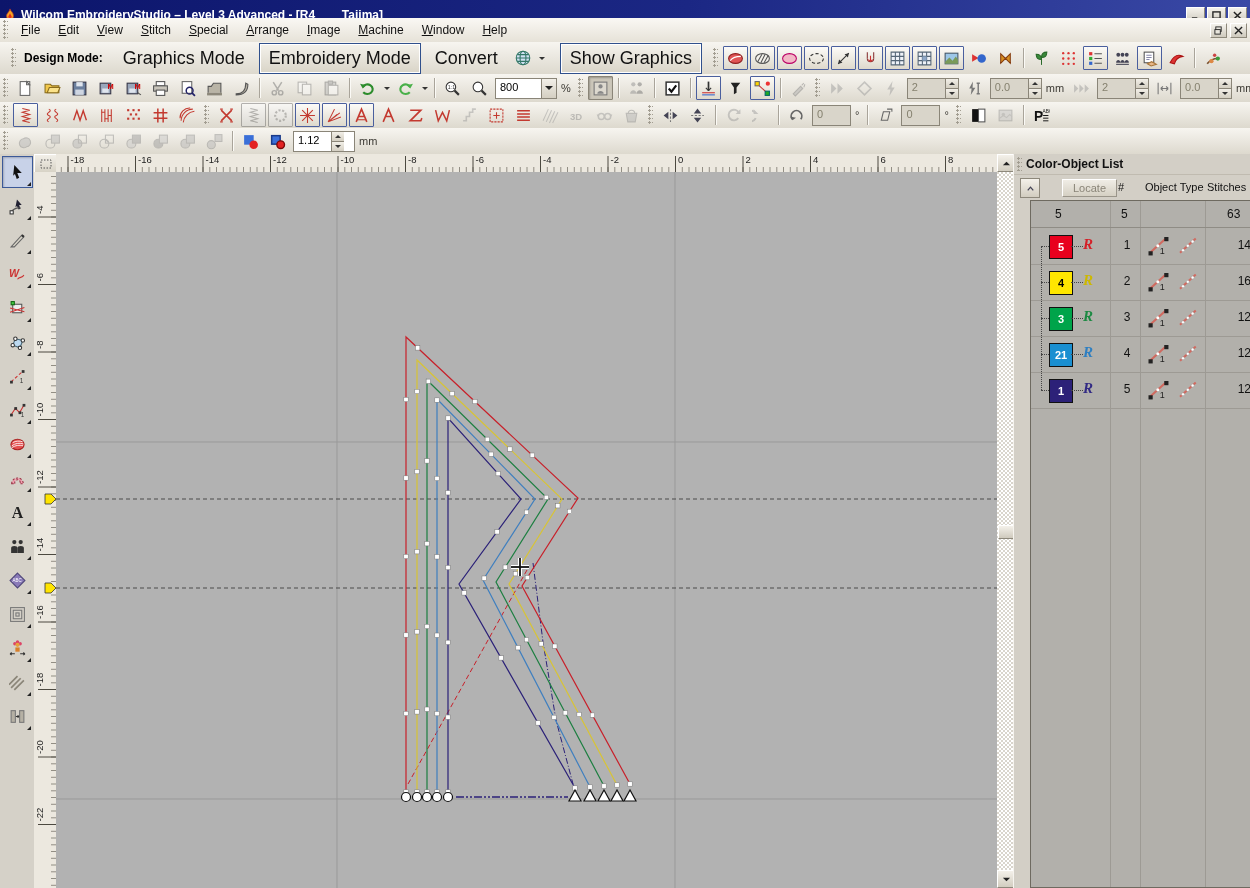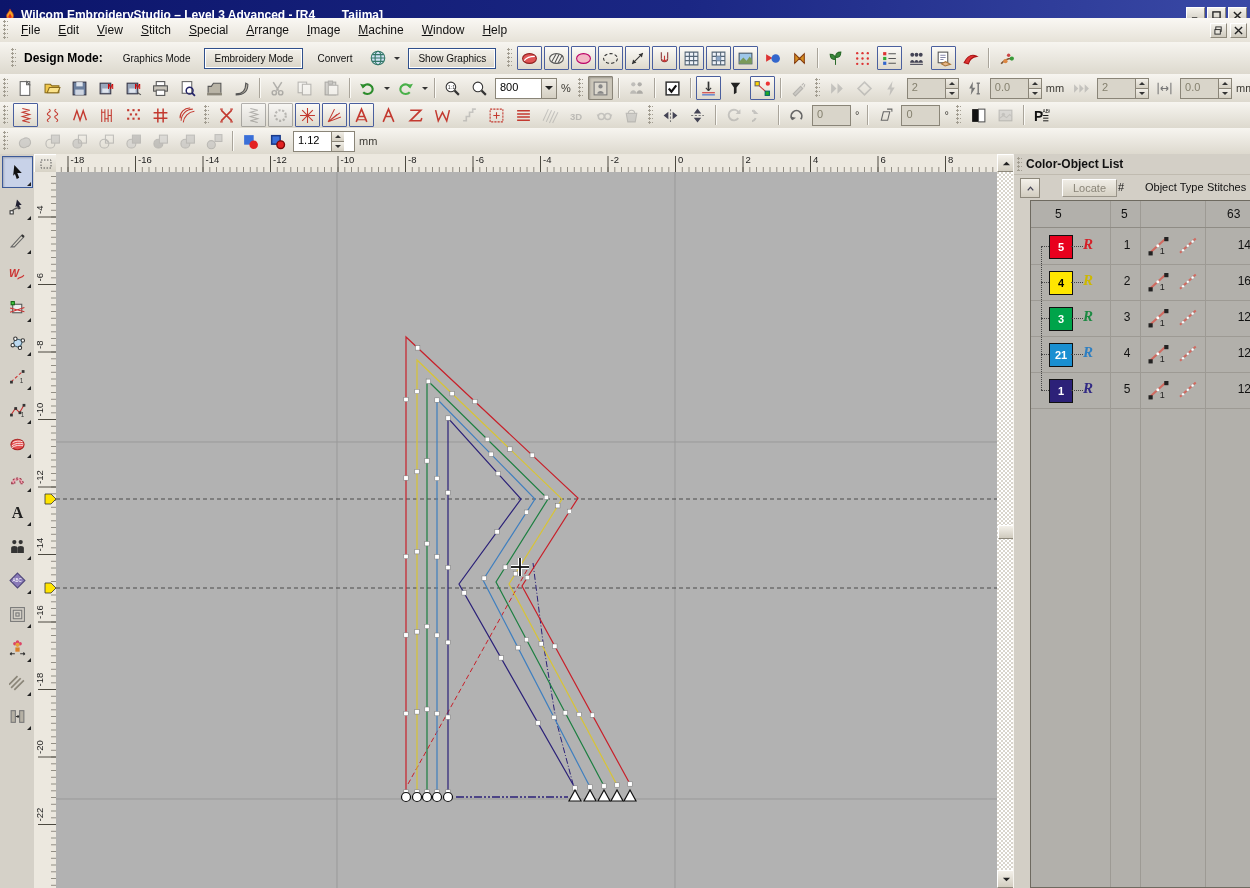--- a/index.html
+++ b/index.html
@@ -48,21 +48,21 @@
   .spin .ud i:first-child{border-bottom:1px solid #8a8578;}
   .spin .ud i::after{content:'';border:3px solid transparent;}
   .spin .ud i.up::after{border-bottom-color:#333;margin-top:-3px;}
   .spin .ud i.dn::after{border-top-color:#333;margin-bottom:-3px;}
   .combo{display:flex;align-items:stretch;height:19px;border:1px solid #8a8578;background:#fff;margin:0 2px;flex:none;}
   .combo .v{min-width:38px;padding:2px 3px 0 4px;font-size:11px;}
   .combo .drop{width:14px;border-left:1px solid #8a8578;background:linear-gradient(#f2efe8,#d4cfc2);
     display:flex;align-items:center;justify-content:center;}
   .combo .drop::after{content:'';border:4px solid transparent;border-top-color:#222;margin-top:4px;}
   .modelabel{font-weight:bold;font-size:12px;margin:0 8px 0 4px;}
-  .modebtn{font-size:10px;padding:4px 9px;margin:0 2px;border:1px solid transparent;color:#111;}
+  .modebtn{font-size:18px;padding:4px 9px;margin:0 2px;border:1px solid transparent;color:#111;}
   .modebtn.framed{border:1px solid #30508c;background:linear-gradient(#f4f2ec,#d9d4c7);box-shadow:inset 0 0 0 1px #fff;}
   
   #palette{position:absolute;left:0;top:154px;width:34px;bottom:0;background:#d5d1c8;border-right:1px solid #b0aba0;}
   .pbtn{position:relative;width:29px;height:30px;margin:2px 0 2px 2px;display:flex;align-items:center;justify-content:center;border:1px solid transparent;}
   .pbtn.sel{border:1px solid #3b5998;background:#c8d2e8;box-shadow:inset 1px 1px 2px rgba(0,0,0,.2);}
   .pbtn .fly{position:absolute;right:1px;bottom:1px;width:0;height:0;border-left:4px solid transparent;border-bottom:4px solid #222;}
   
   #corner{position:absolute;left:34px;top:154px;width:22px;height:18px;background:linear-gradient(#f2efe8,#d6d1c4);
     border:1px solid #9a958a;border-top-color:#fff;border-left-color:#fff;display:flex;align-items:center;justify-content:center;}
   #hruler{position:absolute;left:56px;top:154px;width:941px;height:18px;background:#ece8df;border-bottom:1px solid #8d887b;}
@@ -172,21 +172,21 @@
     <span class="tbtn">
         <svg viewBox="0 0 16 16" width="18" height="18">
           <circle cx="8" cy="8" r="6" fill="#cfe0f2" stroke="#376"></circle>
           <ellipse cx="8" cy="8" rx="2.6" ry="6" fill="none" stroke="#376"></ellipse>
           <path d="M2 8h12M3.2 5h9.6M3.2 11h9.6" stroke="#376" fill="none"></path>
         </svg>
       </span>
     <span class="caret">
         <i></i>
       </span>
-    <span class="modebtn framed" style="margin-left:6px">Show Graphics</span>
+    <span class="modebtn framed" style="margin-left:12px">Show Graphics</span>
     <span id="design-icons" style="display:flex;align-items:center;margin-left:6px">
         <span class="grip"></span>
         <span class="tbtn framed">
           <svg viewBox="0 0 16 16" width="17" height="17">
             <ellipse cx="8" cy="8" rx="6.5" ry="4.6" fill="#e05555" stroke="#902020"></ellipse>
             <path d="M3 10c3-4 7-4 10-4" stroke="#fff" fill="none"></path>
           </svg>
         </span>
         <span class="tbtn framed">
           <svg viewBox="0 0 16 16" width="17" height="17">

